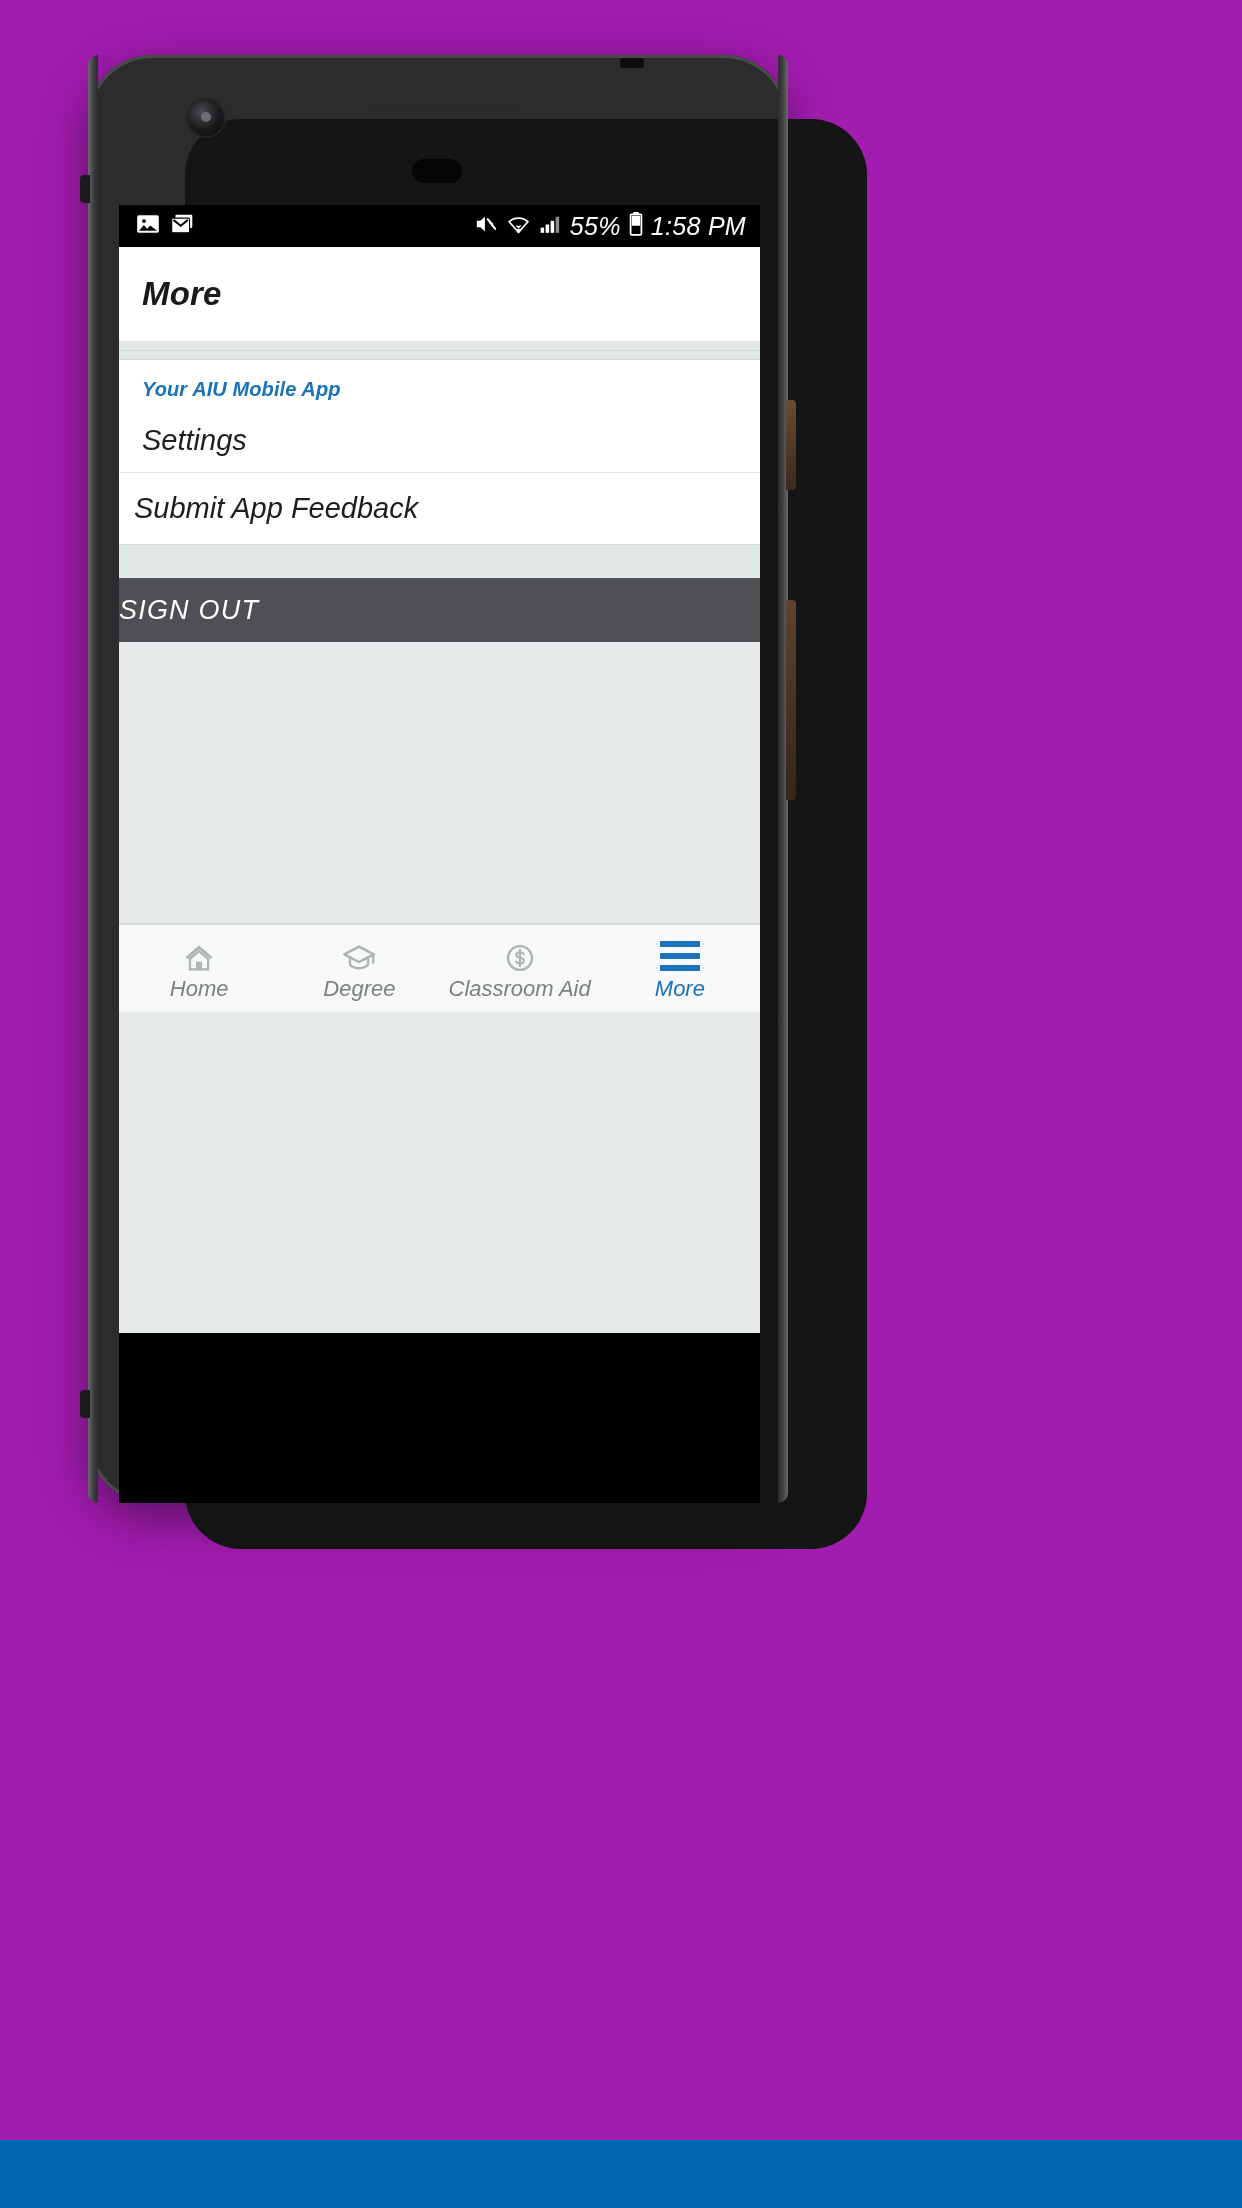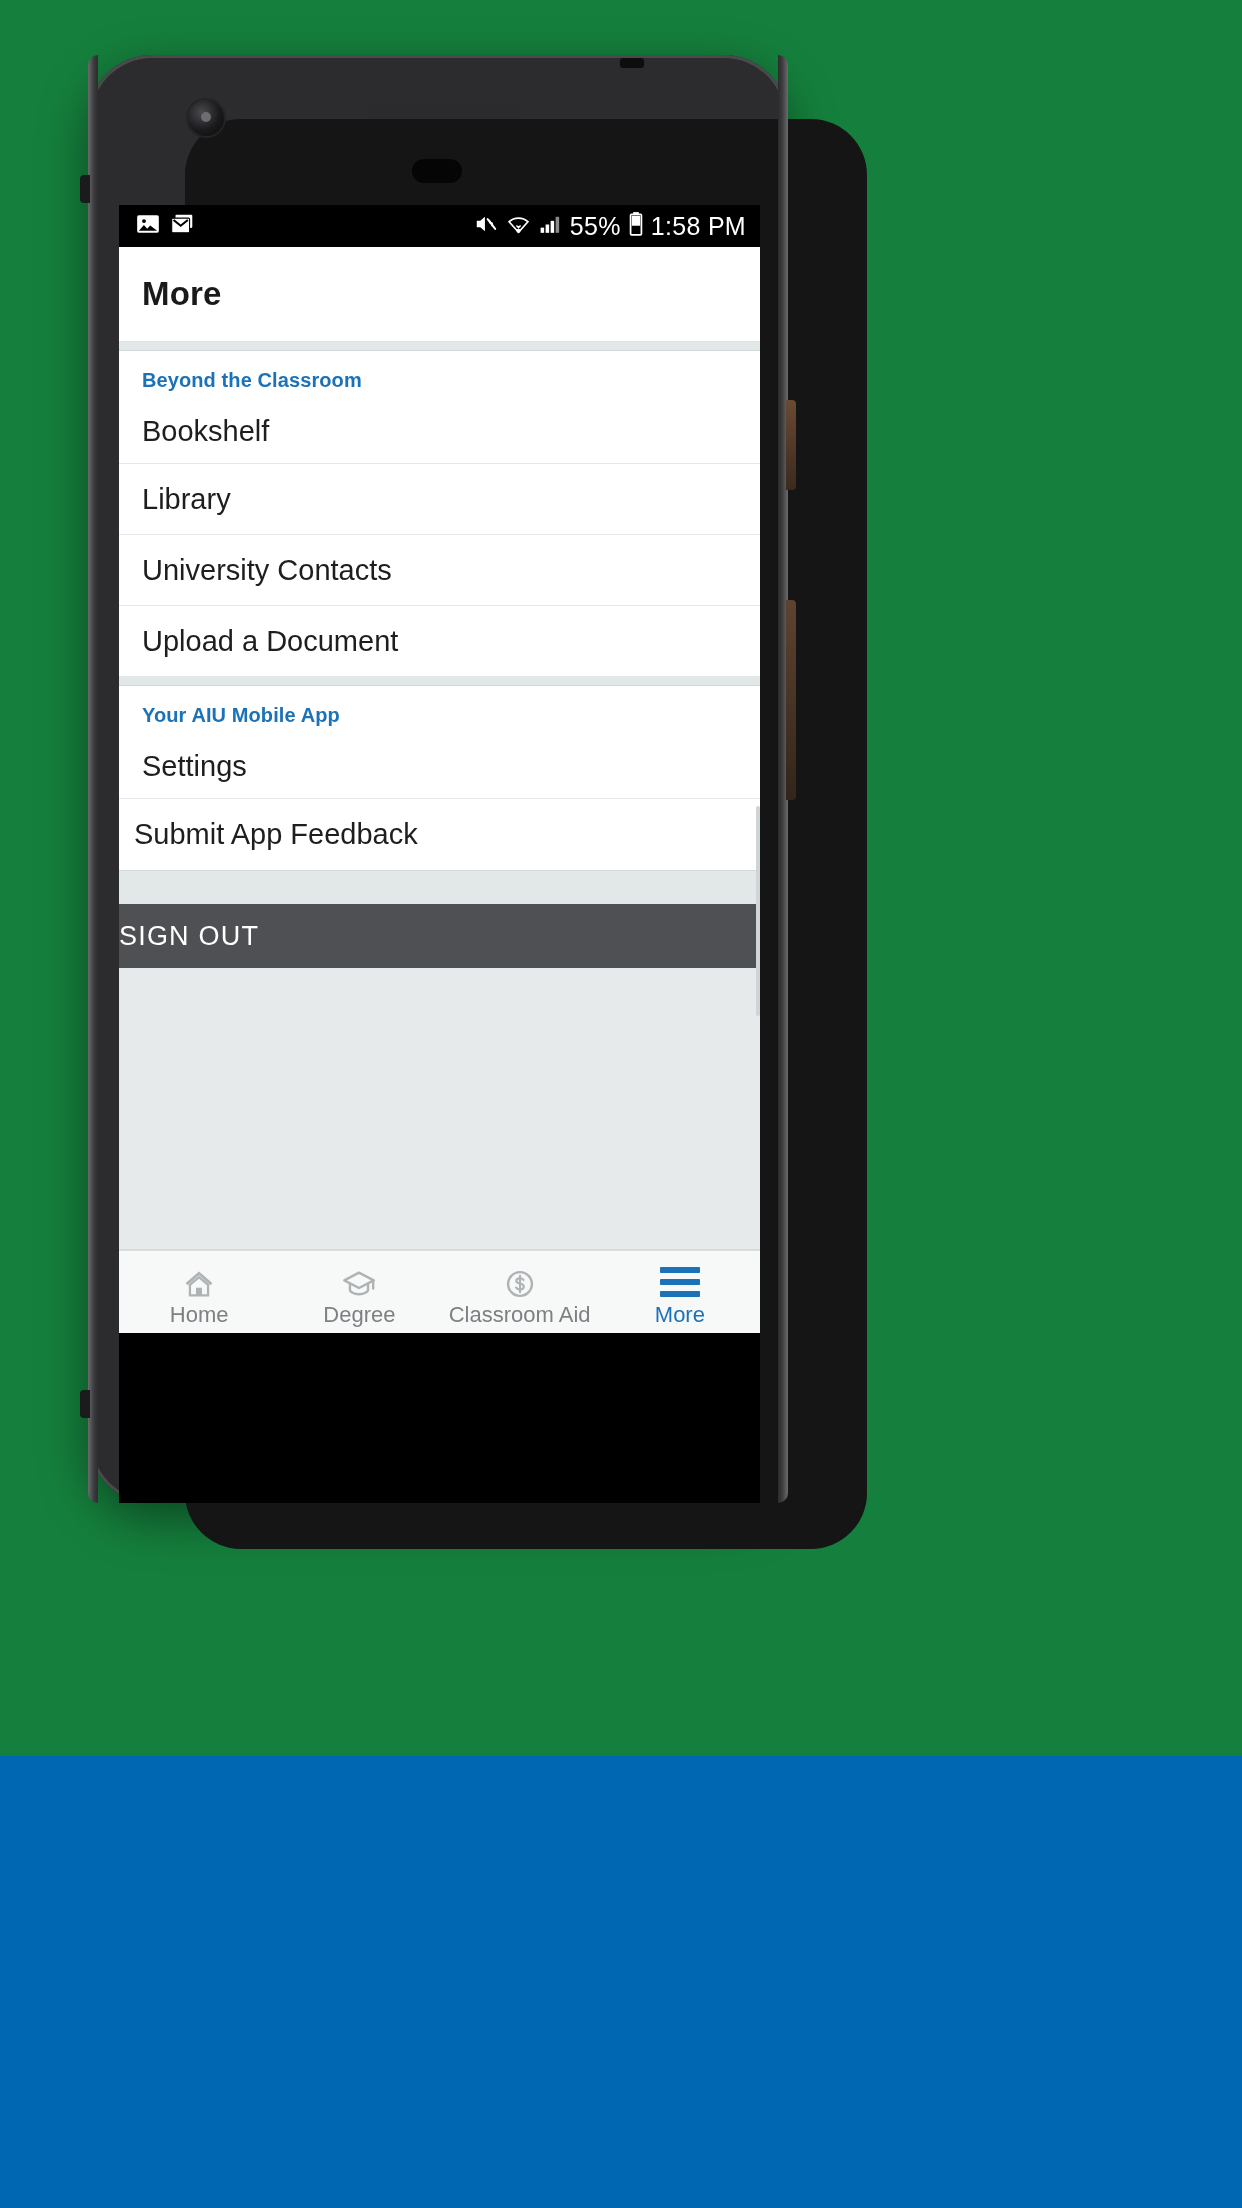--- a/index.html
+++ b/index.html
@@ -2,21 +2,21 @@
 <html><head>
 <meta charset="utf-8">
 <style>
   * { margin:0; padding:0; box-sizing:border-box; }
   html, body {
     width:1242px; height:2208px;
     background:#0068b3;
     font-family:"Liberation Sans", sans-serif;
     overflow:hidden;
   }
-  #stage { position:relative; width:1242px; height:1756px; background:#15803d; }
+  #stage { position:relative; width:1242px; height:2140px; background:#a21caf;font-style:italic; }
 
   
   .phone-outer{
     position:absolute; left:88px; top:55px; width:700px; height:1448px;
     background:#2c2c2e;
     border-radius:64px;
     box-shadow:0 0 0 3px #4a4a4c inset, 0 16px 50px rgba(0,0,0,.45);
   }
   .phone-outer::before{ 
     content:""; position:absolute; left:0; top:0; bottom:0; width:10px;
@@ -208,36 +208,20 @@
         <span class="sb-text">1:58 PM</span>
       </div>
     </div>
 
     <div class="appbar">
       <span class="appbar-title">More</span>
     </div>
 
     <div class="gap"></div>
 
-    <div class="section" style="position:relative;">
-      <div class="section-header">Beyond the Classroom</div>
-      <div class="row row-first">
-        <span class="row-label">Bookshelf</span>
-      </div>
-      <div class="row">
-        <span class="row-label">Library</span>
-      </div>
-      <div class="row">
-        <span class="row-label">University Contacts</span>
-      </div>
-      <div class="row">
-        <span class="row-label">Upload a Document</span>
-      </div>
-      <div class="scrollbar"></div>
-    </div>
 
     <div class="gap"></div>
 
     <div class="section">
       <div class="section-header">Your AIU Mobile App</div>
       <div class="row row-first">
         <span class="row-label">Settings</span>
       </div>
       <div class="row">
         <span class="row-label">Submit App Feedback</span>

